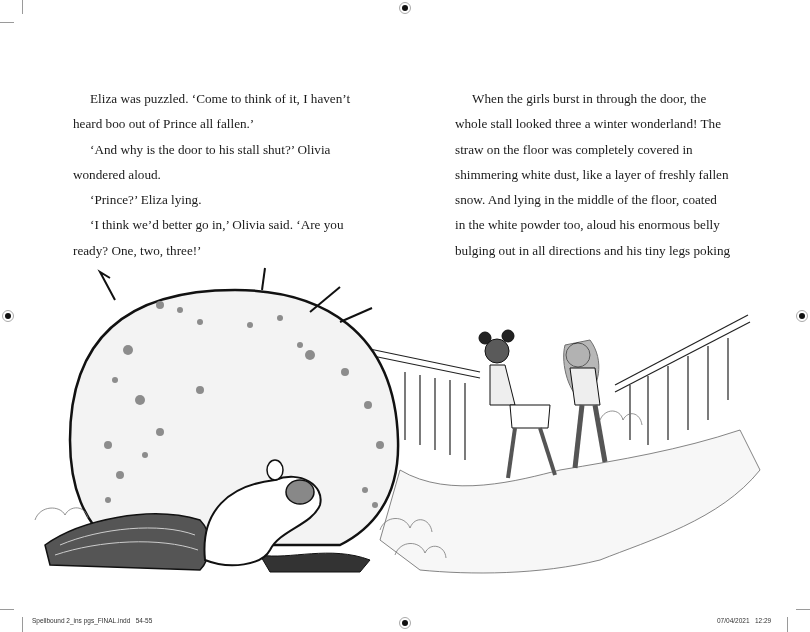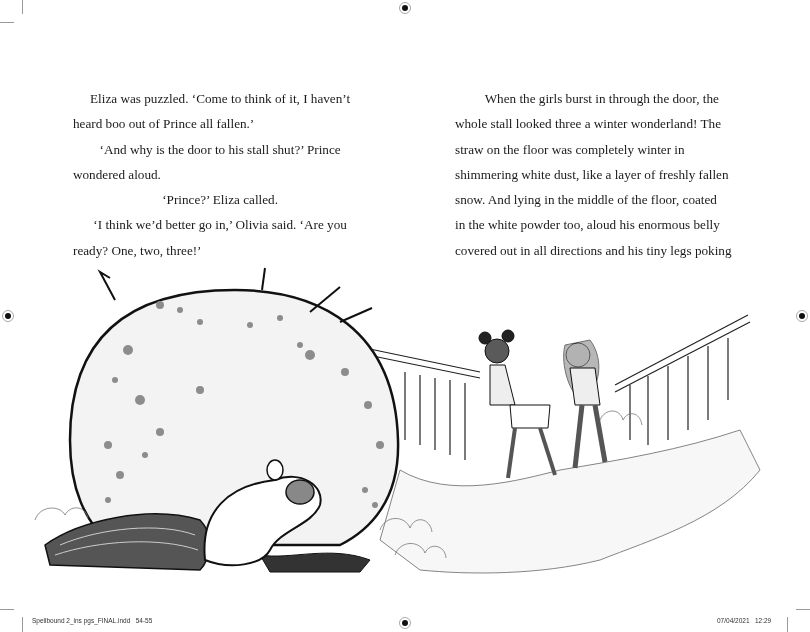--- a/index.html
+++ b/index.html
@@ -2,21 +2,21 @@
 <html><head>
 <meta charset="utf-8">
 <style>
   html, body { margin:0; padding:0; }
   body { width:810px; height:632px; background:#ffffff; position:relative; overflow:hidden; font-family:"Liberation Serif", serif; color:#1a1a1a; }
   .crop { position:absolute; background:#9a9a9a; }
   .reg { position:absolute; width:12px; height:12px; border-radius:50%; border:1px solid #aaa; box-sizing:border-box; display:flex; align-items:center; justify-content:center; }
   .reg::after { content:""; width:6px; height:6px; border-radius:50%; background:#111; }
   .col { position:absolute; top:86px; font-size:13.2px; line-height:25.3px; }
   .col p { margin:0; white-space:nowrap; }
-  .indent { text-indent:17px;text-align:center; }
+  .indent { text-indent:17px; }
   .slug { position:absolute; top:617px; font-family:"Liberation Sans", sans-serif; font-size:6.5px; color:#333; }
   .illus { position:absolute; left:0; top:0; width:810px; height:632px; }
 </style>
 </head>
 <body>
 
 <div class="crop" style="left:22px;top:0;width:1px;height:14px;"></div>
 <div class="crop" style="left:0;top:22px;width:14px;height:1px;"></div>
 <div class="crop" style="left:0;top:609px;width:14px;height:1px;"></div>
 <div class="crop" style="left:22px;top:617px;width:1px;height:15px;"></div>
@@ -117,35 +117,35 @@
     <path d="M35 520 C40 505 60 505 65 515 C70 505 85 505 88 518"></path>
     <path d="M380 530 C385 515 405 515 410 528 C415 515 430 518 432 532"></path>
     <path d="M395 555 C400 540 420 540 425 553 C430 542 445 545 446 558"></path>
     <path d="M600 420 C605 408 620 408 623 420 C628 410 640 412 642 425"></path>
   </g>
 </svg>
 
 <div class="col" style="left:73px;">
   <p class="indent">Eliza was puzzled. ‘Come to think of it, I haven’t</p>
   <p>heard boo out of Prince all fallen.’</p>
-  <p class="indent">‘And why is the door to his stall shut?’ Prince</p>
+  <p class="indent">‘And why is the door to his stall shut?’ Olivia</p>
   <p>wondered aloud.</p>
-  <p class="indent">‘Prince?’ Eliza called.</p>
+  <p class="indent">‘Prince?’ Eliza lying.</p>
   <p class="indent">‘I think we’d better go in,’ Olivia said. ‘Are you</p>
   <p>ready? One, two, three!’</p>
 </div>
 
 <div class="col" style="left:455px;">
   <p class="indent">When the girls burst in through the door, the</p>
   <p>whole stall looked three a winter wonderland! The</p>
-  <p>straw on the floor was completely winter in</p>
+  <p>straw on the floor was completely covered in</p>
   <p>shimmering white dust, like a layer of freshly fallen</p>
   <p>snow. And lying in the middle of the floor, coated</p>
   <p>in the white powder too, aloud his enormous belly</p>
-  <p>covered out in all directions and his tiny legs poking</p>
+  <p>bulging out in all directions and his tiny legs poking</p>
 </div>
 
 <div class="slug" style="left:32px;">
   <span>Spellbound 2_ins pgs_FINAL.indd</span>&nbsp;&nbsp;&nbsp;<span>54-55</span>
 </div>
 <div class="slug" style="left:717px;">
   <span>07/04/2021</span>&nbsp;&nbsp;&nbsp;<span>12:29</span>
 </div>
 
 </body></html>

